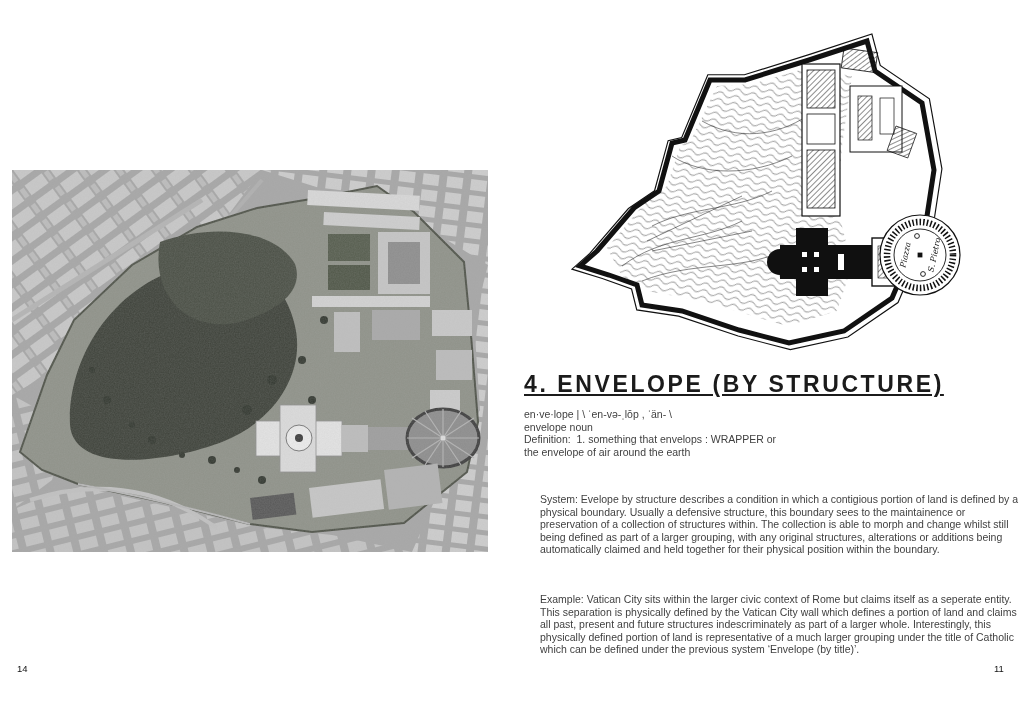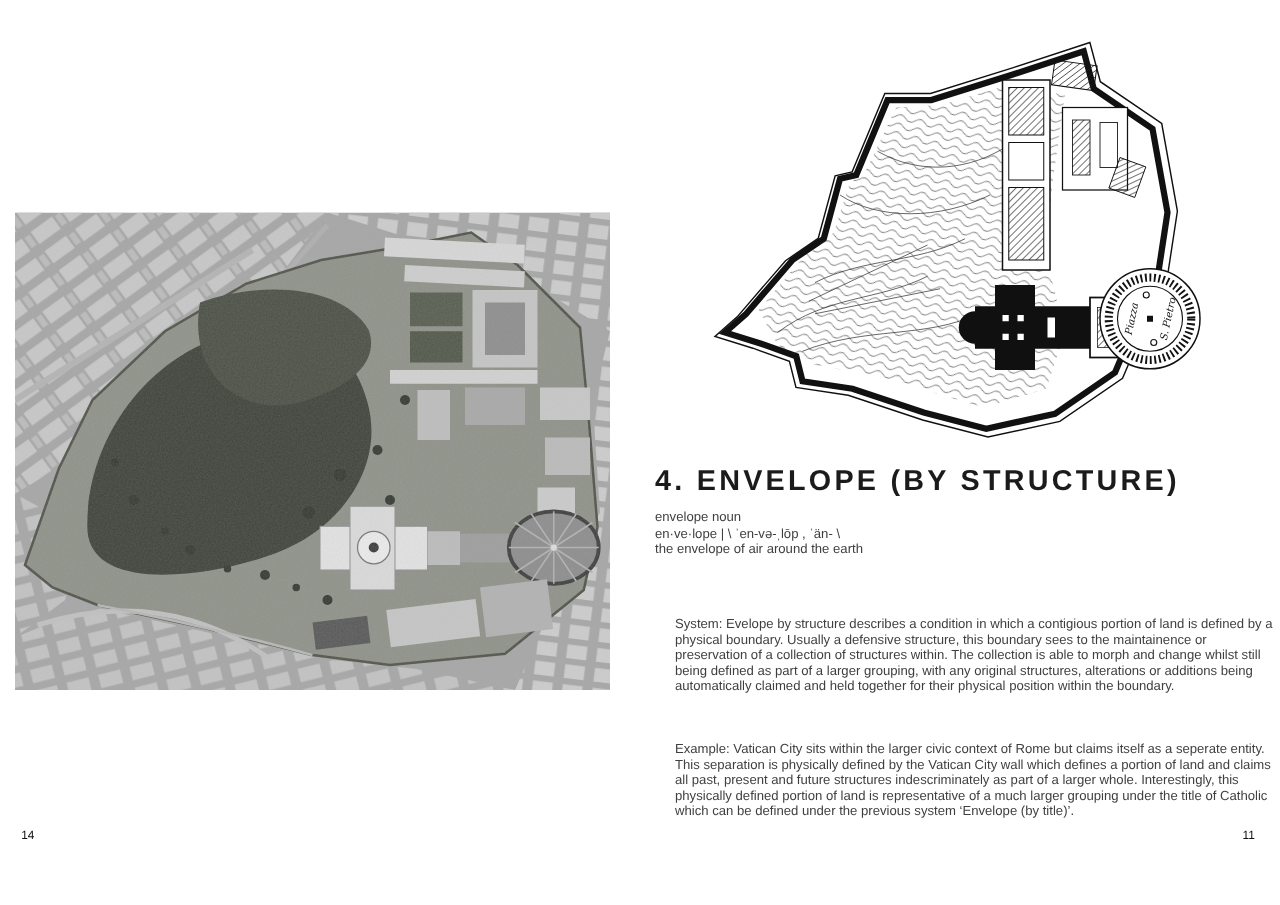--- a/index.html
+++ b/index.html
@@ -27,20 +27,21 @@
 
   .heading {
     position: absolute;
     left: 524px; top: 371px;
     margin: 0;
     font-size: 23px;
     font-weight: 700;
     letter-spacing: 2.6px;
     color: #1b1b1b;
     white-space: nowrap;
+    text-decoration: underline;
   }
 
   .definition {
     position: absolute;
     left: 524px; top: 408px;
     font-size: 10.5px;
     line-height: 12.6px;
     color: #3f3f3f;
   }
   .definition div { white-space: pre-wrap; }
@@ -242,22 +243,23 @@
       <circle cx="365" cy="210" r="2.4" fill="#fff" stroke="#111" stroke-width="0.9"></circle>
       <circle cx="371" cy="248" r="2.4" fill="#fff" stroke="#111" stroke-width="0.9"></circle>
       <text class="plan-label" x="354" y="231" text-anchor="middle" transform="rotate(-78 354 229)">Piazza</text>
       <text class="plan-label" x="383" y="231" text-anchor="middle" transform="rotate(-78 383 229)">S. Pietro</text>
     </g>
   </svg>
 
   <h1 class="heading">4. ENVELOPE (BY STRUCTURE)</h1>
 
   <div class="definition">
+    <div>en·ve·lope | \ ˈen-və-ˌlōp , ˈän- \</div>
     <div>envelope noun</div>
-    <div>en·ve·lope | \ ˈen-və-ˌlōp , ˈän- \</div>
+    <div>Definition:  1. something that envelops : WRAPPER or</div>
     <div>the envelope of air around the earth</div>
   </div>
 
   <p class="para" id="system-para">System: Evelope by structure describes a condition in which a contigious portion of land is defined by a physical boundary. Usually a defensive structure, this boundary sees to the maintainence or preservation of a collection of structures within. The collection is able to morph and change whilst still being defined as part of a larger grouping, with any original structures, alterations or additions being automatically claimed and held together for their physical position within the boundary.</p>
   <p class="para" id="example-para">Example: Vatican City sits within the larger civic context of Rome but claims itself as a seperate entity. This separation is physically defined by the Vatican City wall which defines a portion of land and claims all past, present and future structures indescriminately as part of a larger whole. Interestingly, this physically defined portion of land is representative of a much larger grouping under the title of Catholic which can be defined under the previous system ‘Envelope (by title)’.</p>
 
   <div class="pagenum" id="pagenum-left">14</div>
   <div class="pagenum" id="pagenum-right">11</div>
 
 </div>

